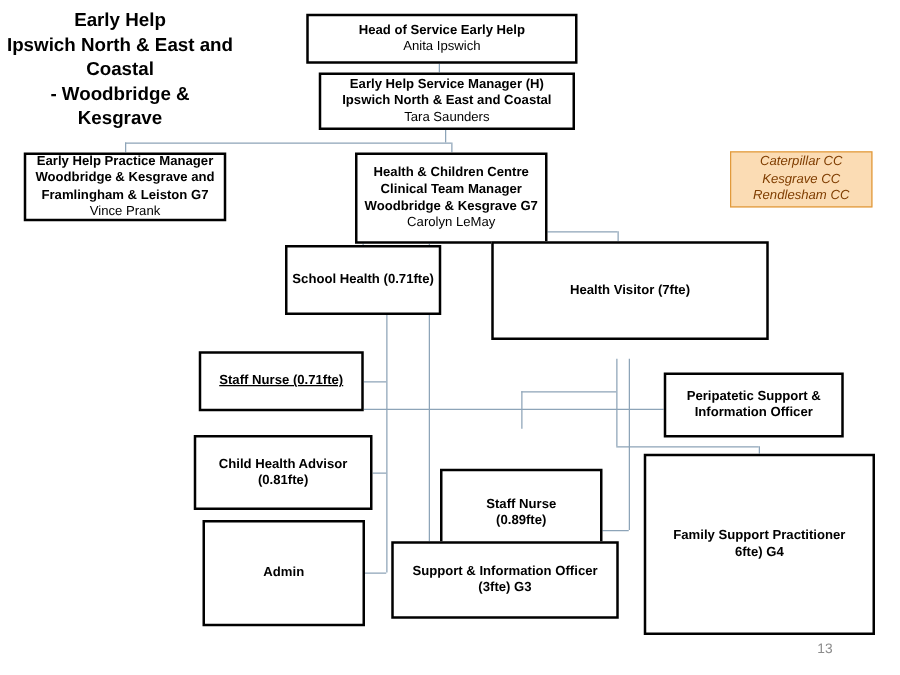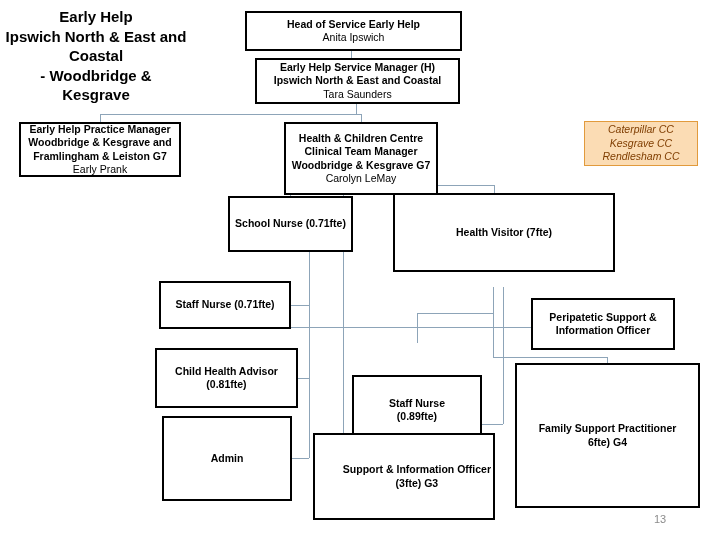--- a/index.html
+++ b/index.html
@@ -77,45 +77,45 @@
   <div class="box" style="left:255px;top:58px;width:205px;height:46px;">
     <div class="title">Early Help Service Manager (H)
 Ipswich North &amp; East and Coastal</div>
     <div class="name">Tara Saunders</div>
   </div>
 
   <div class="box" style="left:19px;top:122px;width:162px;height:55px;">
     <div class="title">Early Help Practice Manager
 Woodbridge &amp; Kesgrave and
 Framlingham &amp; Leiston G7</div>
-    <div class="name">Early Prank</div>
+    <div class="name">Vince Prank</div>
   </div>
 
   <div class="box" style="left:284px;top:122px;width:154px;height:73px;">
     <div class="title">Health &amp; Children Centre
 Clinical Team Manager
 Woodbridge &amp; Kesgrave G7</div>
     <div class="name">Carolyn LeMay</div>
   </div>
 
   <div class="box cc-box" style="left:584px;top:121px;width:114px;height:45px;">
     <div class="title">Caterpillar CC
 Kesgrave CC
 Rendlesham CC</div>
   </div>
 
   <div class="box" style="left:228px;top:196px;width:125px;height:56px;">
-    <div class="title">School Nurse (0.71fte)</div>
+    <div class="title">School Health (0.71fte)</div>
   </div>
 
   <div class="box" style="left:393px;top:193px;width:222px;height:79px;">
     <div class="title">Health Visitor (7fte)</div>
   </div>
 
-  <div class="box" style="left:159px;top:281px;width:132px;height:48px;">
+  <div class="box" style="left:159px;top:281px;width:132px;height:48px;text-decoration:underline;">
     <div class="title">Staff Nurse (0.71fte)</div>
   </div>
 
   <div class="box" style="left:531px;top:298px;width:144px;height:52px;">
     <div class="title">Peripatetic Support &amp;
 Information Officer</div>
   </div>
 
   <div class="box" style="left:155px;top:348px;width:143px;height:60px;">
     <div class="title">Child Health Advisor
@@ -124,21 +124,21 @@
 
   <div class="box" style="left:352px;top:343px;width:130px;height:70px;margin-top:32px;">
     <div class="title">Staff Nurse
 (0.89fte)</div>
   </div>
 
   <div class="box" style="left:162px;top:416px;width:130px;height:85px;">
     <div class="title">Admin</div>
   </div>
 
-  <div class="box" style="left:313px;top:433px;width:182px;height:87px;align-items:flex-end;">
+  <div class="box" style="left:313px;top:433px;width:182px;height:62px;">
     <div class="title">Support &amp; Information Officer
 (3fte) G3</div>
   </div>
 
   <div class="box" style="left:515px;top:363px;width:185px;height:145px;">
     <div class="title">Family Support Practitioner
 6fte) G4</div>
   </div>
 
   <div class="page-num">13</div>

